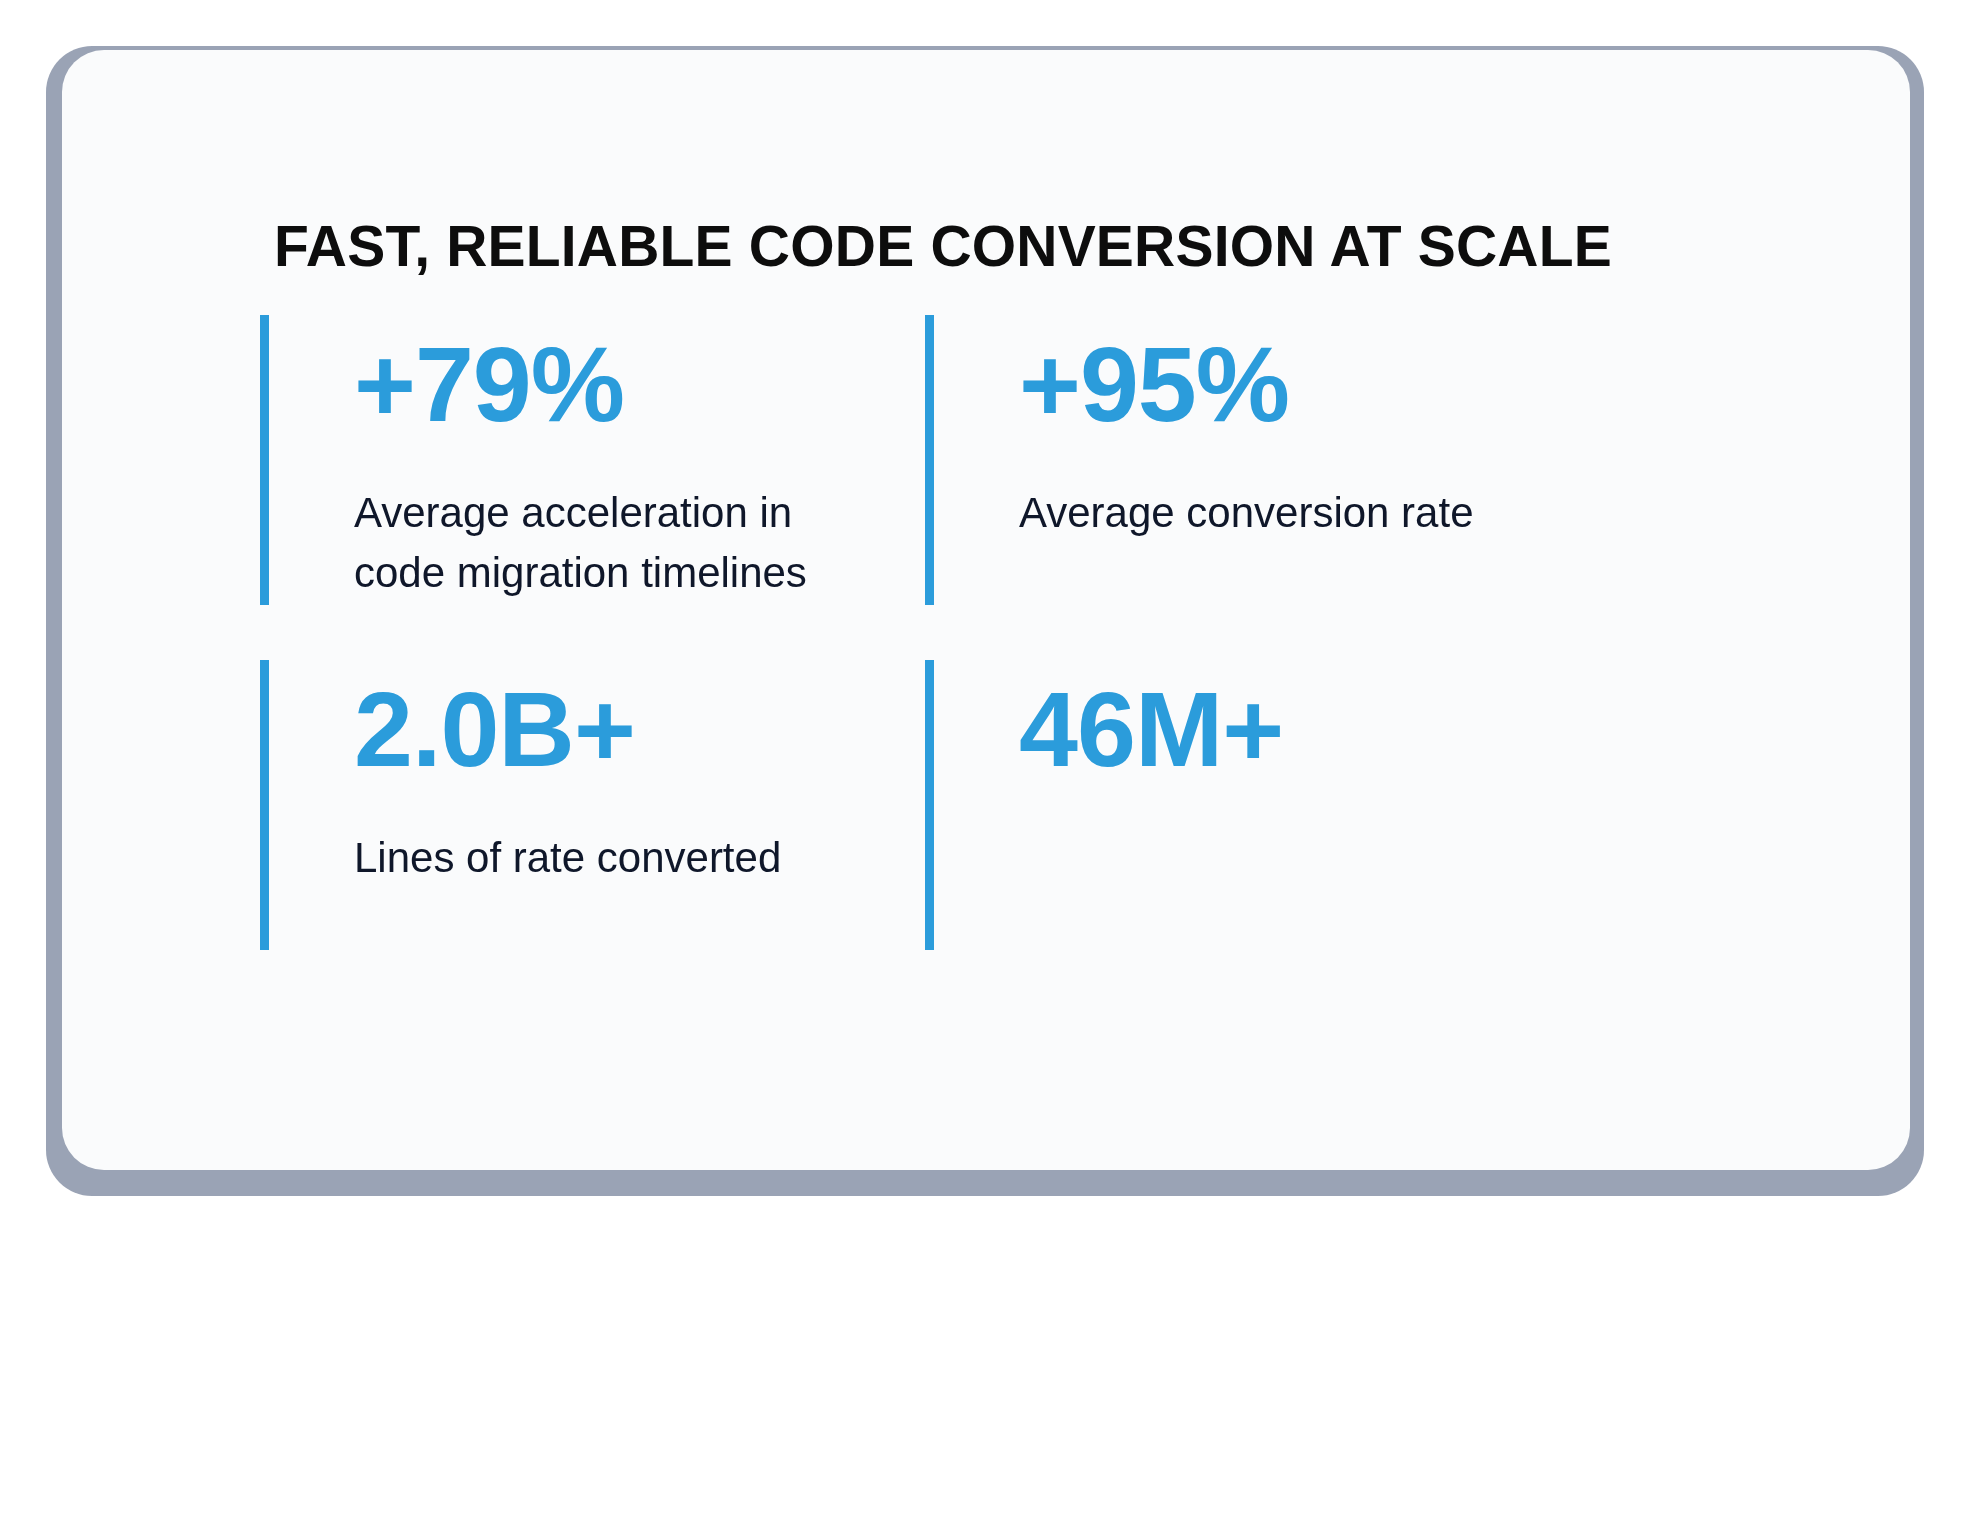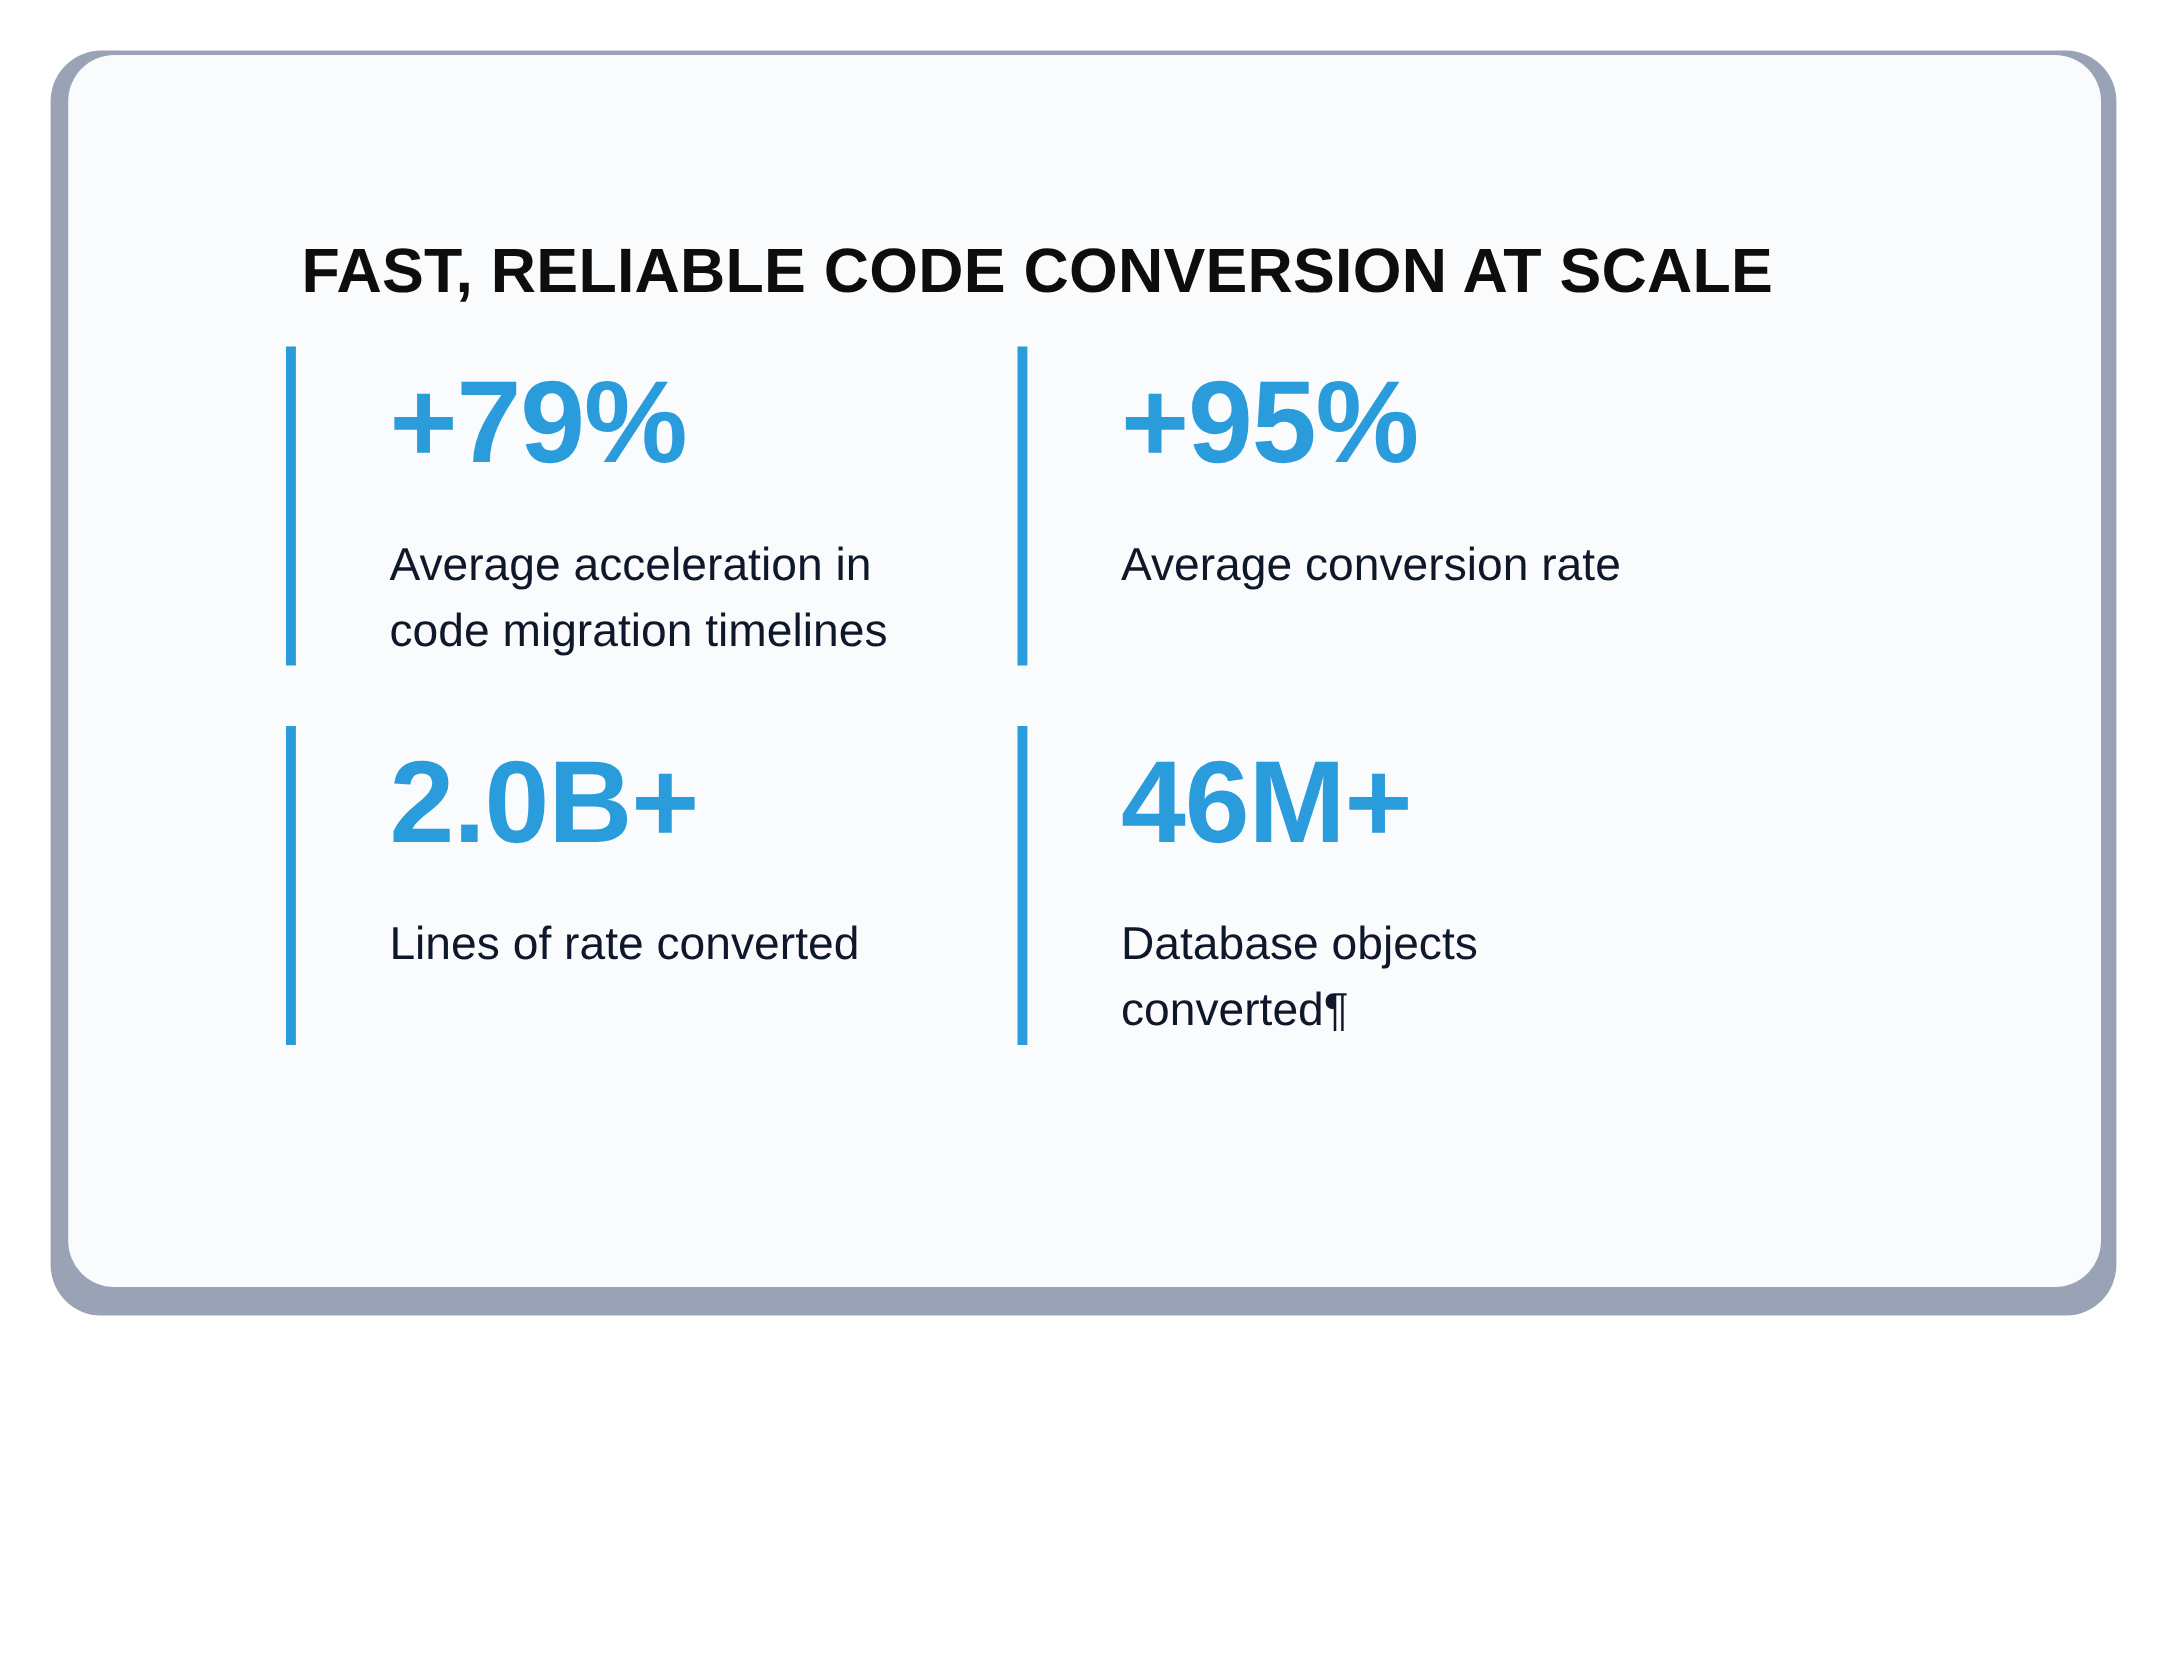--- a/index.html
+++ b/index.html
@@ -151,18 +151,17 @@
 
       <div class="stat">
         <div class="stat-rule"></div>
         <div class="stat-value">2.0B+</div>
         <div class="stat-label"><span>Lines of rate converted</span><span class="footnote"></span></div>
       </div>
 
       <div class="stat">
         <div class="stat-rule"></div>
         <div class="stat-value">46M+</div>
-        <div class="stat-label"><span>Database objects converted</span><span class="footnote">¶</span></div>
       </div>
 
     </div>
   </div>
 </div>
 
 </body></html>

